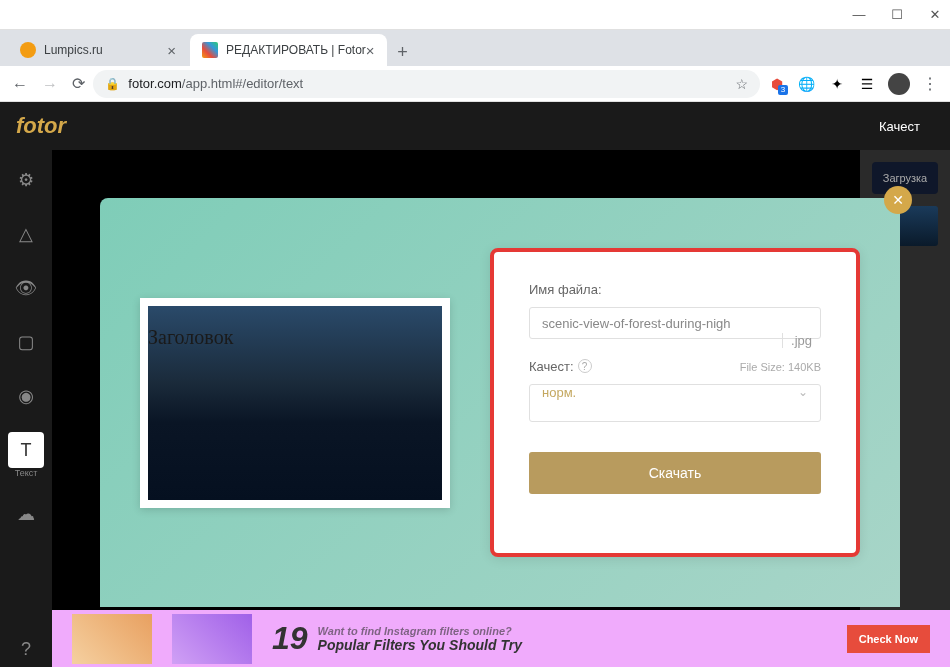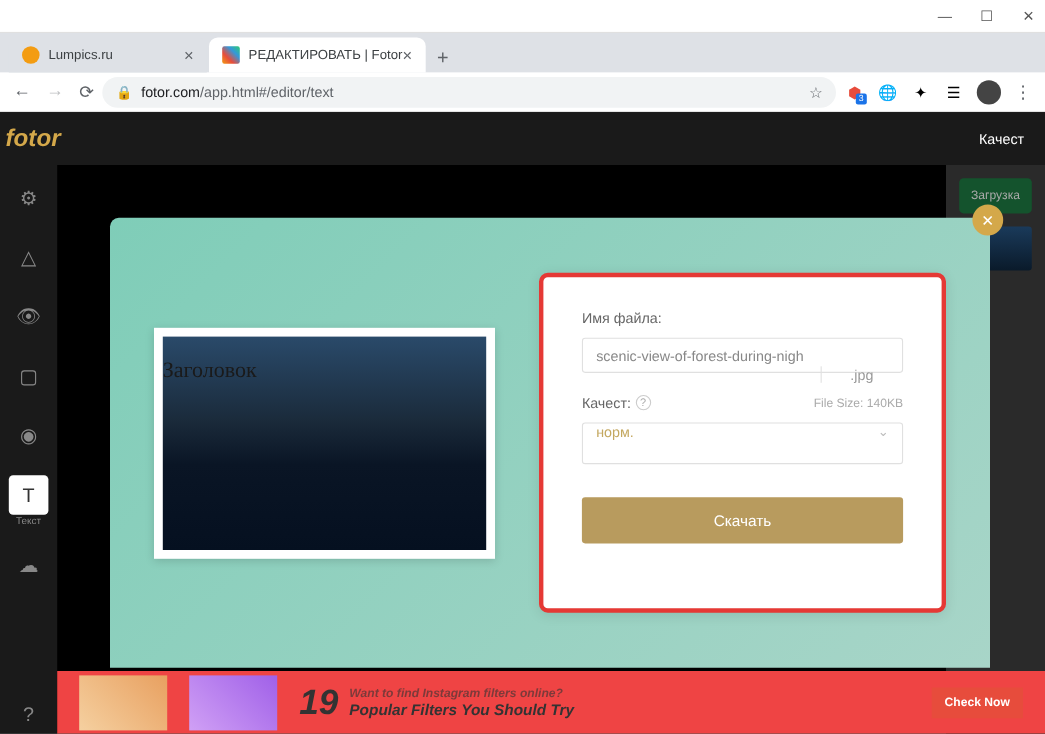--- a/index.html
+++ b/index.html
@@ -26,54 +26,54 @@
     .url-box .star { margin-left: auto; font-size: 14px; color: #5f6368; }
     .ext-icons { display: flex; gap: 12px; align-items: center; }
     .ext-icon { width: 18px; height: 18px; display: flex; align-items: center; justify-content: center; font-size: 14px; }
     .badge-icon { position: relative; }
     .badge-icon::after { content: "3"; position: absolute; bottom: -2px; right: -2px; background: #1a73e8; color: #fff; font-size: 8px; width: 10px; height: 10px; border-radius: 2px; display: flex; align-items: center; justify-content: center; }
     .avatar { width: 22px; height: 22px; border-radius: 50%; background: #444; }
     .menu-dots { color: #5f6368; font-size: 16px; }
     
     
     .app-area { position: relative; height: calc(667px - 102px); background: #000; }
-    .app-header { height: 48px; background: #1a1a1a; display: flex; align-items: center; padding: 0 5px; }
+    .app-header { height: 48px; background: #1a1a1a; display: flex; align-items: center; padding: 0 16px; }
     .fotor-logo { color: #d4a84a; font-size: 22px; font-weight: bold; font-style: italic; }
     .login-btn { margin-left: auto; color: #fff; font-size: 13px; padding: 6px 14px; }
     
     .app-body { display: flex; height: calc(100% - 48px); position: relative; }
     .left-toolbar { width: 52px; background: #1a1a1a; display: flex; flex-direction: column; align-items: center; padding-top: 12px; gap: 18px; }
     .tool-icon { width: 36px; height: 36px; display: flex; align-items: center; justify-content: center; color: #888; font-size: 18px; border-radius: 4px; }
     .tool-icon.active { background: #fff; color: #333; }
     .tool-label { font-size: 9px; color: #888; }
     
     .right-panel { position: absolute; right: 0; top: 0; width: 90px; height: 100%; background: #2a2a2a; padding: 12px; }
-    .load-btn { background: #14532d; color: #aaa; font-size: 11px; padding: 10px 6px; border-radius: 4px; text-align: center; margin-bottom: 12px; }
+    .load-btn { background: #0f172a; color: #aaa; font-size: 11px; padding: 10px 6px; border-radius: 4px; text-align: center; margin-bottom: 12px; }
     .thumb { width: 100%; height: 40px; background: linear-gradient(180deg, #1a3a5a 0%, #0a1a2a 100%); border-radius: 3px; }
     
-    .bottom-banner { position: absolute; bottom: 0; left: 52px; right: 0; height: 57px; background: #ef4444; display: flex; align-items: center; padding: 0 20px; overflow: hidden; }
+    .bottom-banner { position: absolute; bottom: 0; left: 52px; right: 0; height: 57px; background: #f0abfc; display: flex; align-items: center; padding: 0 20px; overflow: hidden; }
     .banner-num { font-size: 32px; font-weight: 900; font-style: italic; color: #333; margin-right: 10px; }
     .banner-text { font-size: 14px; font-weight: bold; color: #333; font-style: italic; }
     .check-now { margin-left: auto; background: #e74c3c; color: #fff; padding: 8px 12px; font-size: 11px; font-weight: bold; }
     
     
     .modal-overlay { position: absolute; top: 48px; left: 0; right: 0; bottom: 0; background: linear-gradient(135deg, #7fcdb8 0%, #a8d5c8 100%); z-index: 10; border-radius: 8px 8px 0 0; margin: 0 50px 60px 100px; }
     .modal-close-outer { position: absolute; top: -12px; right: -12px; width: 28px; height: 28px; background: #d4a84a; border-radius: 50%; display: flex; align-items: center; justify-content: center; color: #fff; font-size: 14px; z-index: 20; }
     
     .modal-content { display: flex; height: 100%; padding: 50px 40px; gap: 40px; }
     
     .preview-box { width: 310px; height: 210px; background: #fff; padding: 8px; box-shadow: 0 2px 8px rgba(0,0,0,0.15); align-self: center; }
     .preview-img { width: 100%; height: 100%; background: linear-gradient(180deg, #2a4a6a 0%, #1a2a3a 40%, #0a1525 60%, #051020 100%); position: relative; display: flex; align-items: flex-start; justify-content: flex-start; padding-top: 20px; }
     .preview-title { font-family: 'Times New Roman', serif; font-size: 20px; color: #1a1a1a; }
     
     .export-panel { flex: 1; background: #fff; border-radius: 4px; padding: 30px 35px; box-shadow: 0 2px 12px rgba(0,0,0,0.1); border: 4px solid #e53935; border-radius: 8px; }
     .field-label { font-size: 13px; color: #666; margin-bottom: 10px; }
     .filename-row { display: flex; border: 1px solid #e0e0e0; border-radius: 3px; height: 32px; align-items: center; margin-bottom: 20px; }
     .filename-input { flex: 1; border: none; padding: 0 12px; font-size: 13px; color: #888; outline: none; }
-    .filename-ext { padding: 0 26px; border-left: 1px solid #e0e0e0; color: #999; font-size: 13px; margin-top: 34px; }
+    .filename-ext { padding: 0 8px; border-left: 1px solid #e0e0e0; color: #999; font-size: 13px; margin-top: 34px; }
     
     .filetype-row { display: flex; margin-bottom: 20px; }
     .filetype-btn { border: 1px solid #e0e0e0; padding: 8px 24px; font-size: 13px; color: #888; position: relative; }
     .filetype-btn.selected { border-color: #c4a860; color: #c4a860; }
     .filetype-btn.selected::after { content: "✓"; position: absolute; top: 0; right: 0; background: #c4a860; color: #fff; font-size: 9px; width: 14px; height: 14px; display: flex; align-items: center; justify-content: center; clip-path: polygon(0 0, 100% 0, 100% 100%); padding-left: 2px; }
     .filetype-btn + .filetype-btn { border-left: none; }
     
     .quality-row { display: flex; justify-content: space-between; align-items: center; margin-bottom: 10px; }
     .quality-help { display: inline-flex; width: 14px; height: 14px; border: 1px solid #ccc; border-radius: 50%; align-items: center; justify-content: center; font-size: 10px; color: #aaa; margin-left: 4px; }
     .file-size { font-size: 11px; color: #aaa; }

